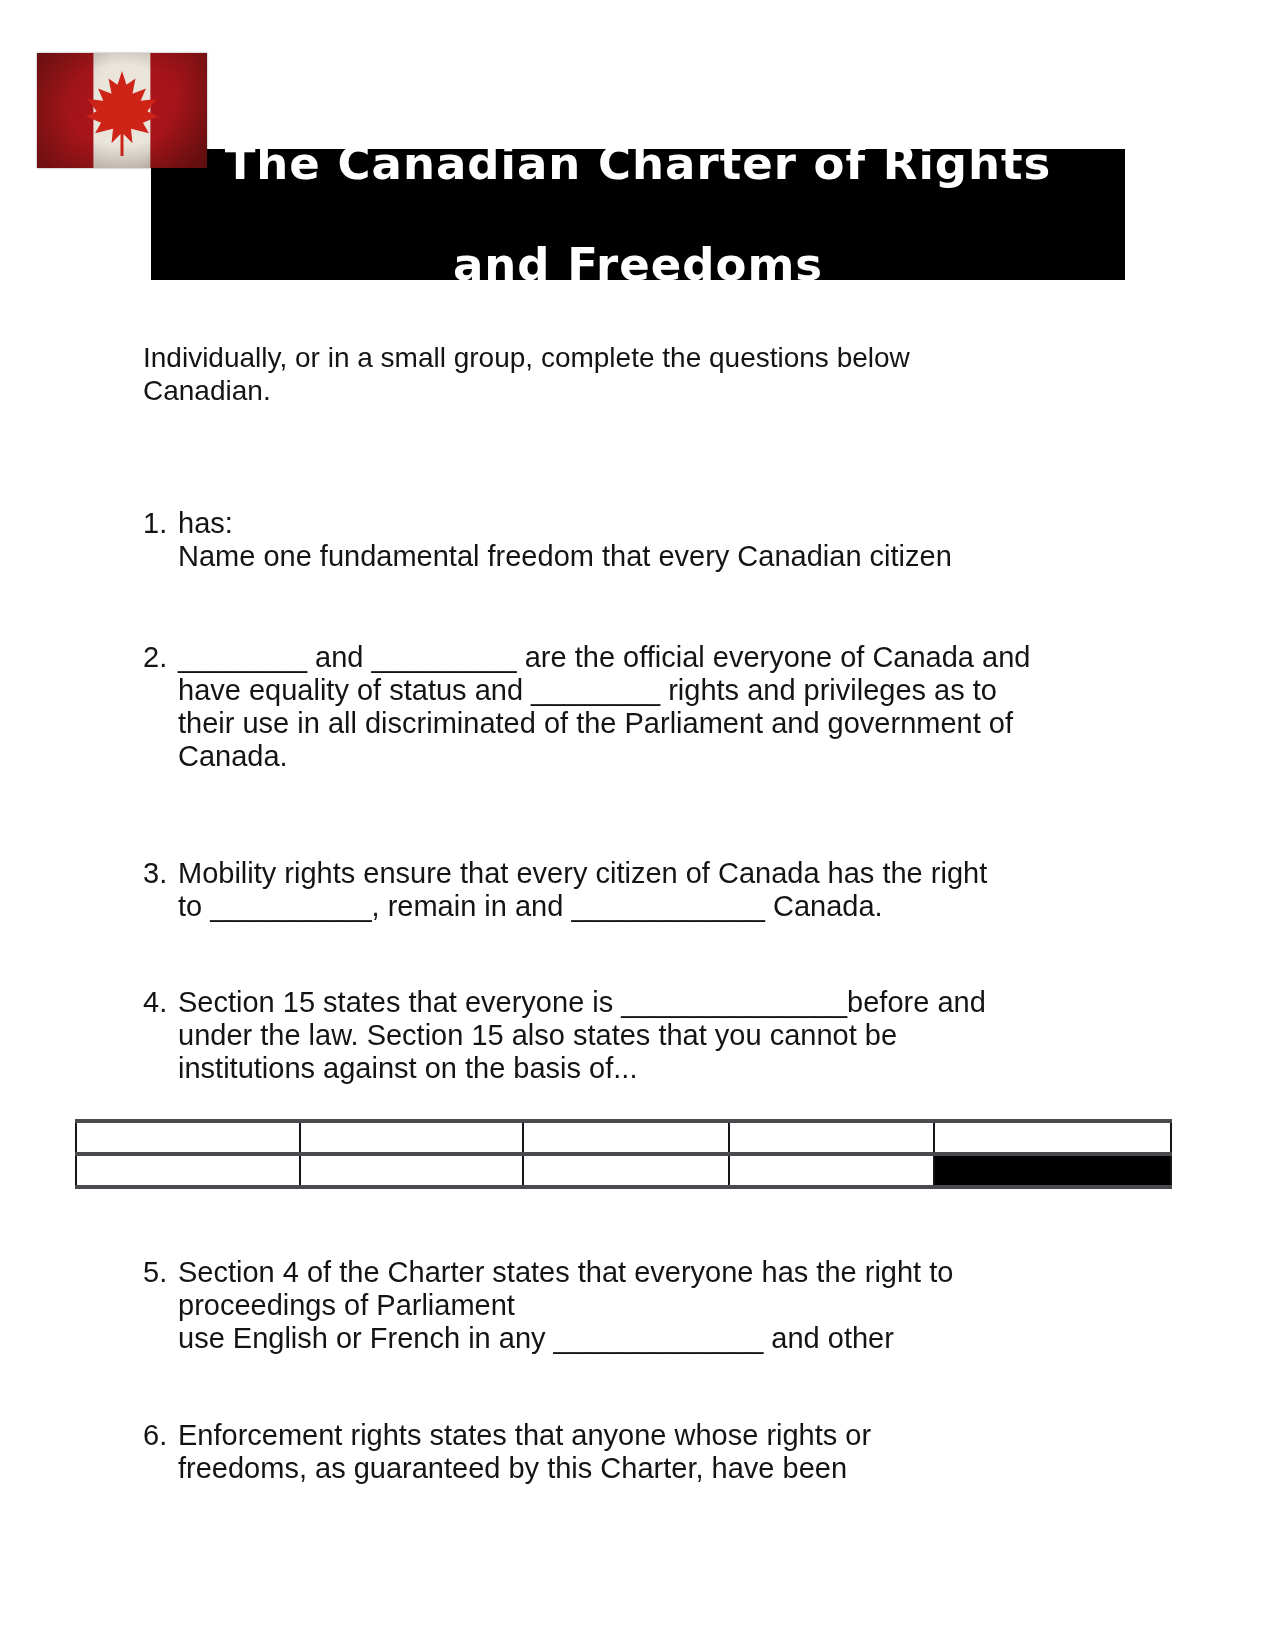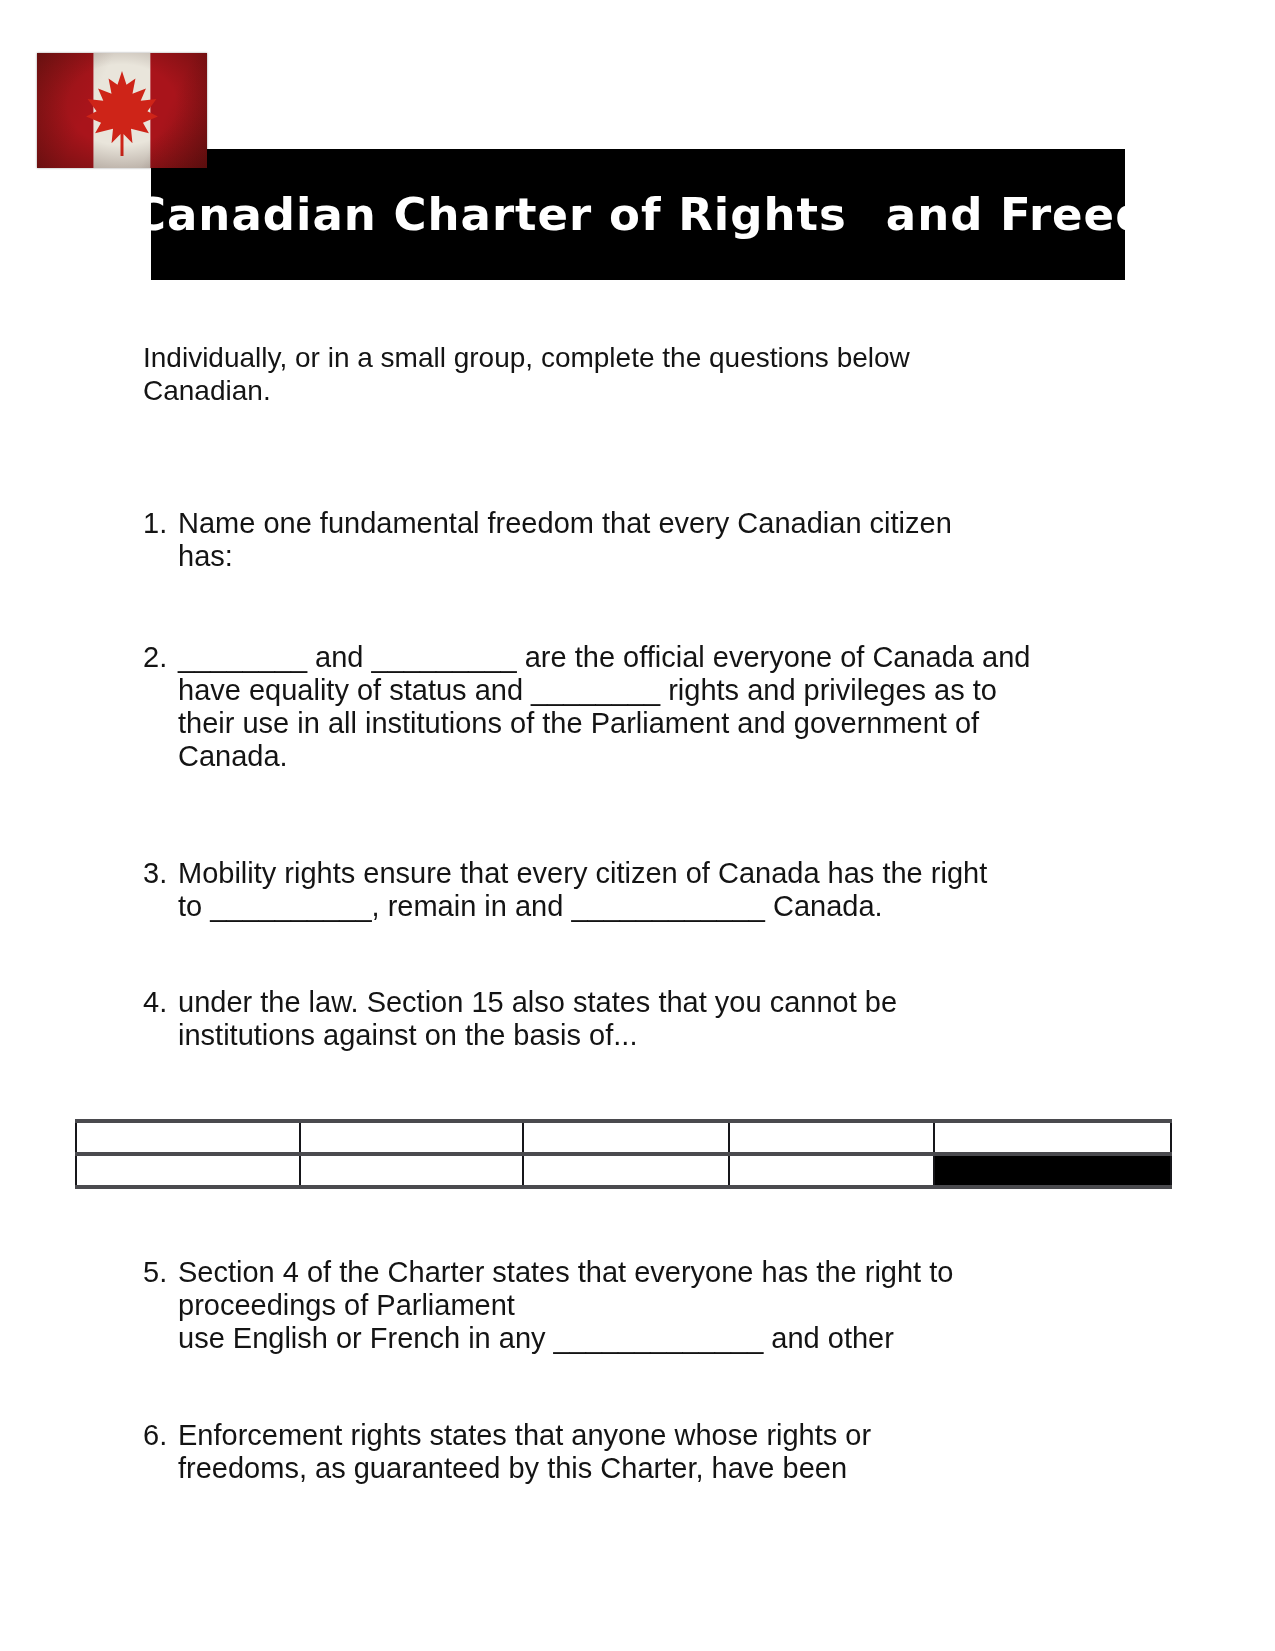--- a/index.html
+++ b/index.html
@@ -24,21 +24,21 @@
     background:
       radial-gradient(ellipse at 50% 45%, rgba(0,0,0,0) 45%, rgba(40,10,5,.45) 100%),
       linear-gradient(115deg, rgba(60,20,10,.25), rgba(0,0,0,0) 35%, rgba(0,0,0,0) 70%, rgba(40,10,5,.3));
     pointer-events:none;
   }
 
   
   .banner{
     position:absolute;left:151px;top:149px;width:974px;height:131px;
     z-index:2;
-    display:flex;flex-direction:row;align-items:center;justify-content:center;
+    display:flex;flex-direction:column;align-items:center;justify-content:center;
     text-align:center;
     gap:39px;
   }
   .banner .title-line{
     color:#ffffff;
     font-family:"DejaVu Sans","Liberation Sans",sans-serif;
     font-weight:bold;
     font-size:45px;line-height:62px;
     letter-spacing:1px;
     white-space:nowrap;
@@ -100,37 +100,38 @@
   </div>
 
   <div class="intro">
       <div>Individually, or in a small group, complete the questions below</div>
       <div>Canadian.</div>
     </div>
 
   <div>
       <div class="q" style="top: 507px;">
         <span class="qnum">1.</span>
+        <div class="qline">has:</div>
         <div class="qline">Name one fundamental freedom that every Canadian citizen</div>
-        <div class="qline">has:</div>
       </div>
       <div class="q" style="top: 641px;">
         <span class="qnum">2.</span>
         <div class="qline">________ and _________ are the official everyone of Canada and</div>
         <div class="qline">have equality of status and ________ rights and privileges as to</div>
-        <div class="qline">their use in all institutions of the Parliament and government of</div>
+        <div class="qline">their use in all discriminated of the Parliament and government of</div>
         <div class="qline">Canada.</div>
       </div>
       <div class="q" style="top: 857px;">
         <span class="qnum">3.</span>
         <div class="qline">Mobility rights ensure that every citizen of Canada has the right</div>
         <div class="qline">to __________, remain in and ____________ Canada.</div>
       </div>
       <div class="q" style="top: 986px;">
         <span class="qnum">4.</span>
+        <div class="qline">Section 15 states that everyone is ______________before and</div>
         <div class="qline">under the law. Section 15 also states that you cannot be</div>
         <div class="qline">institutions against on the basis of...</div>
       </div>
       <div class="q" style="top: 1256px;">
         <span class="qnum">5.</span>
         <div class="qline">Section 4 of the Charter states that everyone has the right to</div>
         <div class="qline">proceedings of Parliament</div>
         <div class="qline">use English or French in any _____________ and other</div>
       </div>
       <div class="q" style="top: 1419px;">

